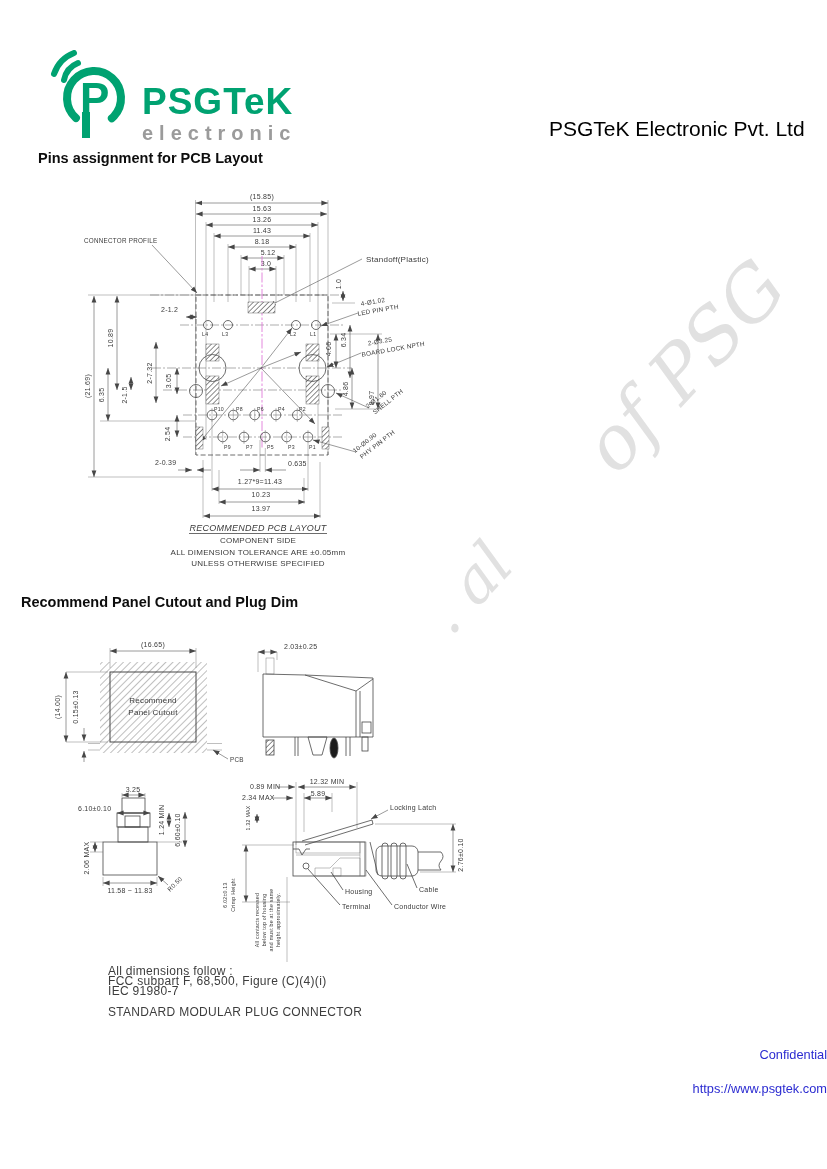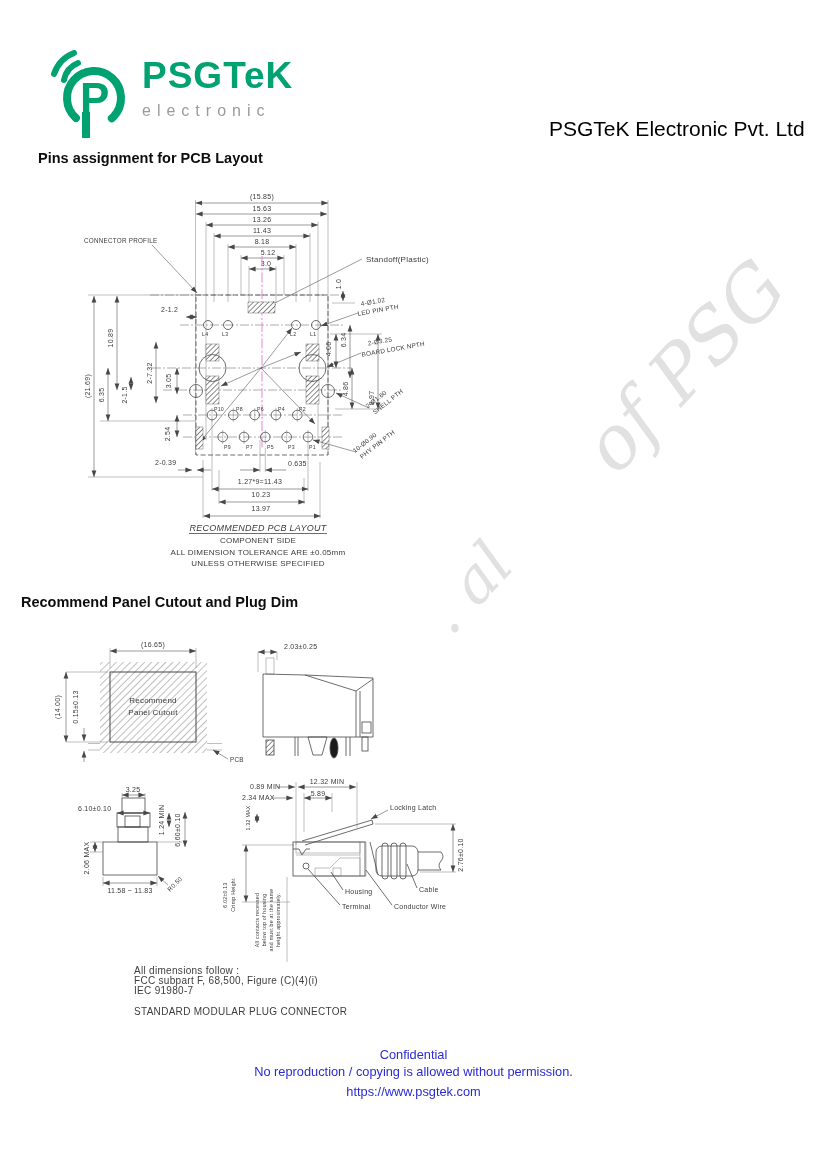--- a/index.html
+++ b/index.html
@@ -4,22 +4,22 @@
 <style>
   html,body{margin:0;padding:0;background:#ffffff}
   body{width:827px;height:1169px;position:relative;overflow:hidden;
        font-family:"Liberation Sans",sans-serif;color:#111}
   
   .wm{position:absolute;color:#dadada;opacity:.8;font-family:"DejaVu Serif",serif;
       font-style:italic;transform-origin:0 0;pointer-events:none;white-space:nowrap}
   
   .logo-wrap{position:absolute;left:42px;top:50px;display:flex;align-items:flex-start}
   .logo-texts{margin-left:8px}
-  .logo-main{font-size:37px;font-weight:bold;color:#00a271;letter-spacing:1px;line-height:40px;margin-top:6px}
-  .logo-sub{font-size:16px;color:#9b9b9b;letter-spacing:6px;margin-top:6px;font-weight:normal}
+  .logo-main{font-size:37px;font-weight:bold;color:#00a271;letter-spacing:1px;line-height:40px;margin-top:32px}
+  .logo-sub{font-size:20px;color:#9b9b9b;letter-spacing:6px;margin-top:0;font-weight:bold}
   .company{position:absolute;left:549px;top:117px;font-size:21px;color:#000000}
   .sec-h{position:absolute;font-size:14.5px;font-weight:bold;color:#0d0d0d}
   
   svg.draw{position:absolute;left:0;top:0}
   .ln{stroke:#474747;stroke-width:.8;fill:none}
   .ln2{stroke:#474747;stroke-width:1;fill:none}
   .tn{stroke:#6f6f6f;stroke-width:.45;fill:none}
   .dsh{stroke:#4a4a4a;stroke-width:.8;stroke-dasharray:5 2.4;fill:none}
   .cl{stroke:#5a5a5a;stroke-width:.5;stroke-dasharray:9 2 2 2;fill:none}
   .mag{stroke:#e07cd9;stroke-width:.9;stroke-dasharray:10 2 2.5 2;fill:none}
@@ -27,26 +27,26 @@
        marker-start:url(#ar);marker-end:url(#ar)}
   .de{stroke:#474747;stroke-width:.55;fill:none;marker-end:url(#ar)}
   text.t{font-family:"Liberation Sans",sans-serif;font-size:7px;fill:#3a3a3a;letter-spacing:.25px}
   text.t5{font-size:5.2px}
   text.t6{font-size:6.3px}
   text.t8{font-size:8px}
   text.t9{font-size:9px}
   .mid{text-anchor:middle}
   .it{font-style:italic}
   
-  .notes{position:absolute;left:134px;top:966px;font-size:10px;color:#3d3d3d;
+  .notes{position:absolute;left:108px;top:966px;font-size:12px;color:#3d3d3d;
          letter-spacing:.3px;line-height:10px}
   .notes .gap{height:11px}
-  .footer{position:absolute;left:0;top:1047px;width:827px;text-align:center;
+  .footer{position:absolute;left:0;top:1047px;width:827px;text-align:right;
           color:#2b2bd1;font-size:12.8px;line-height:16.5px}
-  .footer .url{margin-top:4px}
+  .footer .url{margin-top:17px}
 </style>
 </head>
 <body>
 
 <div class="wm" style="left:408px;top:598px;font-size:62px;transform:rotate(-47deg)">. al</div>
 <div class="wm" style="left:566px;top:430px;font-size:74px;transform:rotate(-47deg)">of PSG</div>
 
 <div class="logo-wrap">
   <svg width="92" height="96">
     <g fill="none" stroke="#00a271" stroke-linecap="round">
@@ -404,15 +404,14 @@
 <div class="notes">
   <div>All dimensions follow :</div>
   <div>FCC subpart F, 68,500, Figure (C)(4)(i)</div>
   <div>IEC 91980-7</div>
   <div class="gap"></div>
   <div>STANDARD MODULAR PLUG CONNECTOR</div>
 </div>
 
 <div class="footer">
   <div>Confidential</div>
-  <div>No reproduction / copying is allowed without permission.</div>
   <div class="url">https://www.psgtek.com</div>
 </div>
 
 </body></html>

